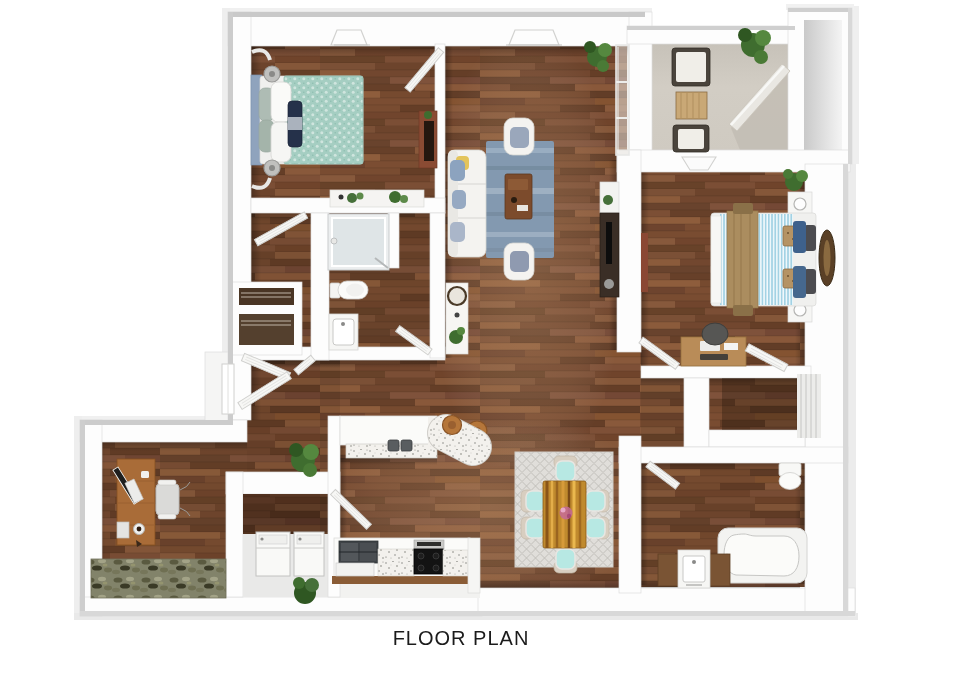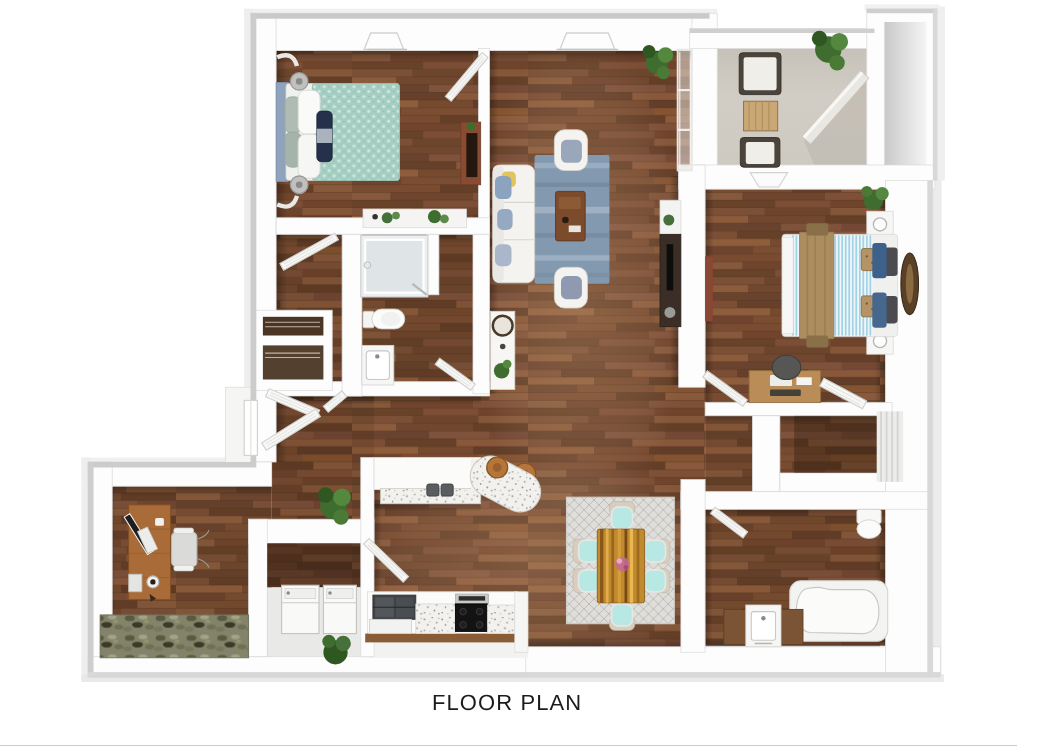--- a/index.html
+++ b/index.html
@@ -1,16 +1,16 @@
 <!DOCTYPE html>
 <html><head>
 <meta charset="utf-8">
 <style>
 html,body{margin:0;padding:0;background:#ffffff;}
-#stage{position:relative;width:960px;height:678px;background:#c2410c;overflow:hidden;
+#stage{position:relative;width:960px;height:678px;background:#0ea5e9;overflow:hidden;
   font-family:"Liberation Sans", sans-serif;}
 </style>
 </head>
 <body>
 <div id="stage">
 <svg width="960" height="678" viewBox="0 0 960 678">
 <defs>
 <pattern id="wood" width="160" height="63" patternUnits="userSpaceOnUse">
   <rect width="160" height="63" fill="#764c31"></rect>
   <rect x="0" y="0" width="55" height="7" fill="#7b5036"></rect>

